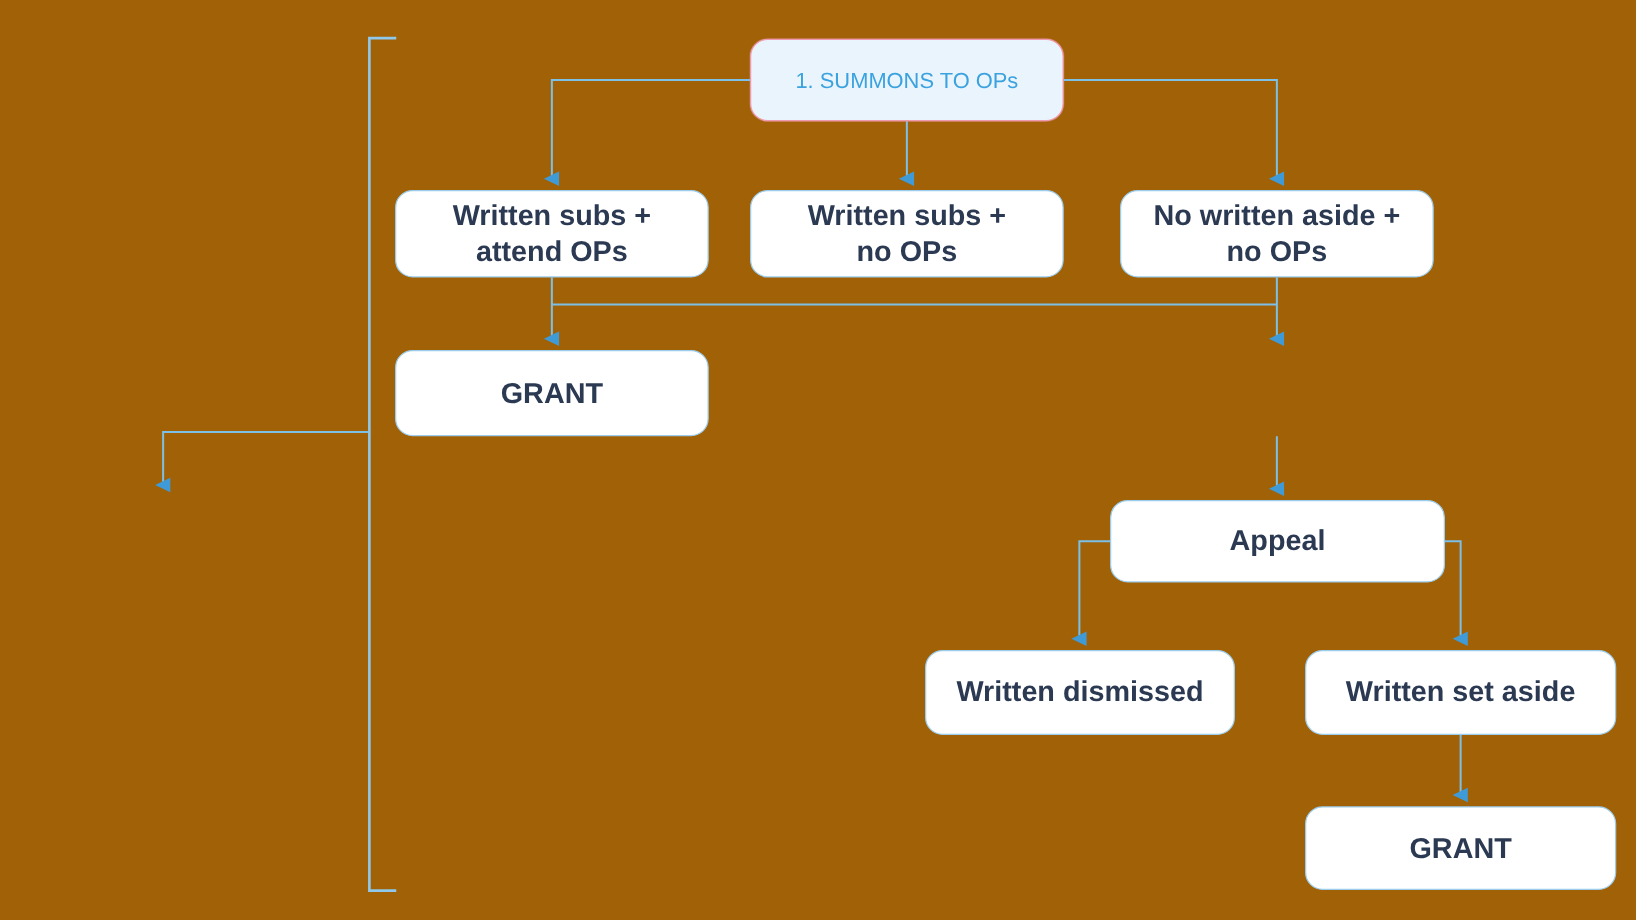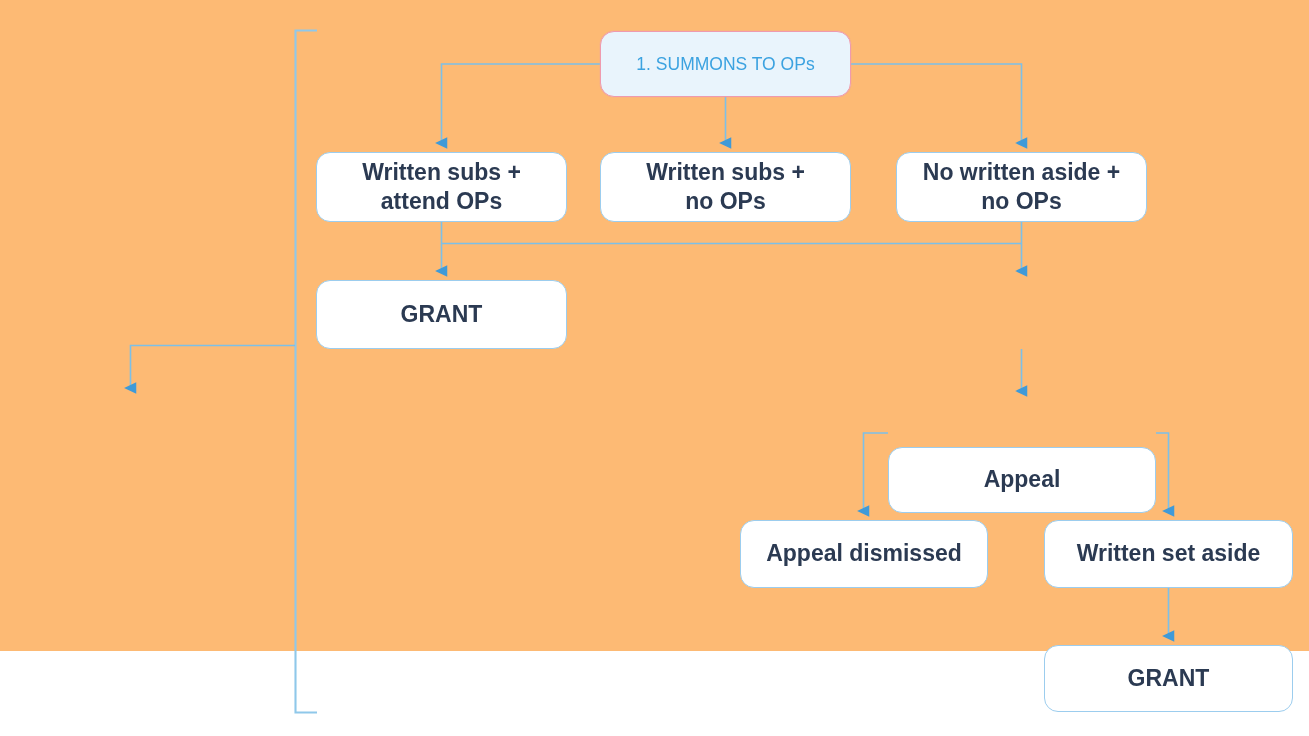--- a/index.html
+++ b/index.html
@@ -9,22 +9,22 @@
   }
   body {
     width: 1309px;
     height: 736px;
     font-family: "Liberation Sans", sans-serif;
     overflow: hidden;
   }
   #flowchart-root {
     position: relative;
     width: 1309px;
-    height: 651px;
-    background: #fdba74;
+    height: 736px;
+    background: #a16207;
   }
   svg#diagram-canvas {
     position: absolute;
     top: 0;
     left: 0;
     width: 1309px;
     height: 736px;
   }
   .node-box {
     position: absolute;
@@ -116,26 +116,26 @@
     <span class="node-label">No written aside +
 no OPs</span>
   </div>
 
   <div class="node-box node-plain" style="left:316px; top:280px; width:251px; height:69px;">
     <span class="node-label">GRANT</span>
   </div>
 
 
 
-  <div class="node-box node-plain" style="left:888px; top:400px; width:268px; height:66px;margin-top:47px;">
+  <div class="node-box node-plain" style="left:888px; top:400px; width:268px; height:66px;">
     <span class="node-label">Appeal</span>
   </div>
 
   <div class="node-box node-plain" style="left:740px; top:520px; width:248px; height:68px;">
-    <span class="node-label">Appeal dismissed</span>
+    <span class="node-label">Written dismissed</span>
   </div>
 
   <div class="node-box node-plain" style="left:1044px; top:520px; width:249px; height:68px;">
     <span class="node-label">Written set aside</span>
   </div>
 
   <div class="node-box node-plain" style="left:1044px; top:645px; width:249px; height:67px;">
     <span class="node-label">GRANT</span>
   </div>
 

